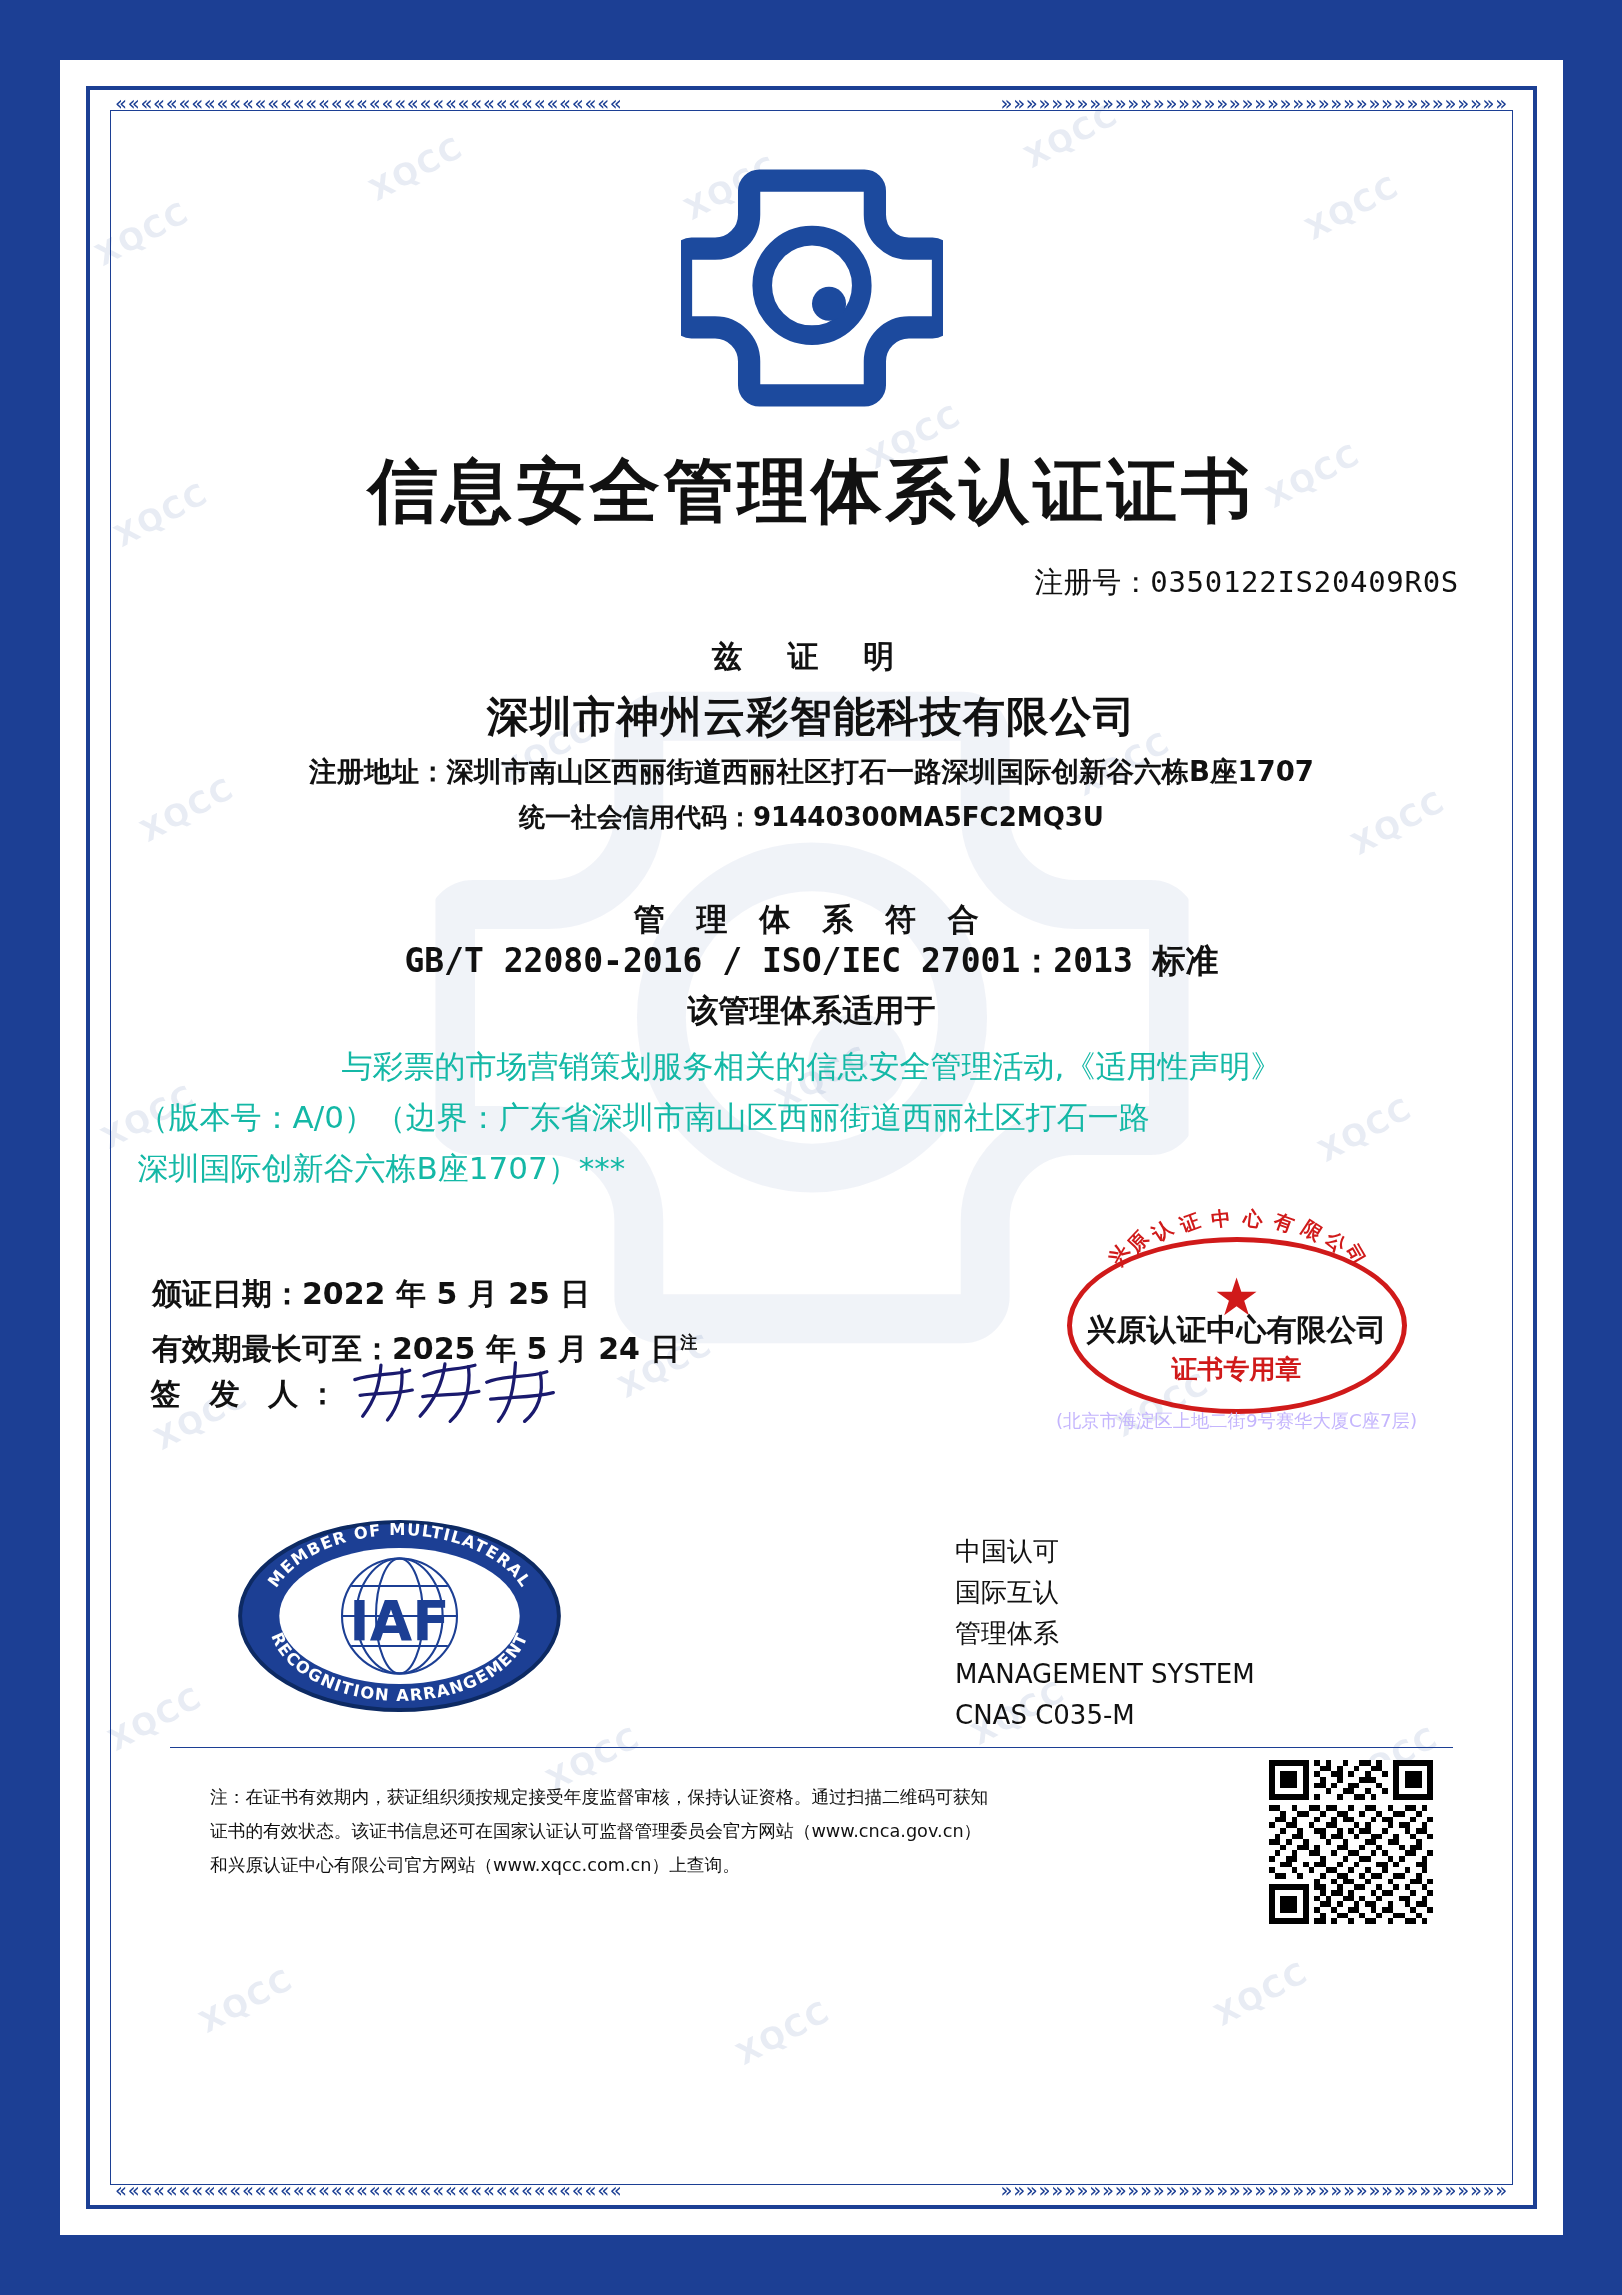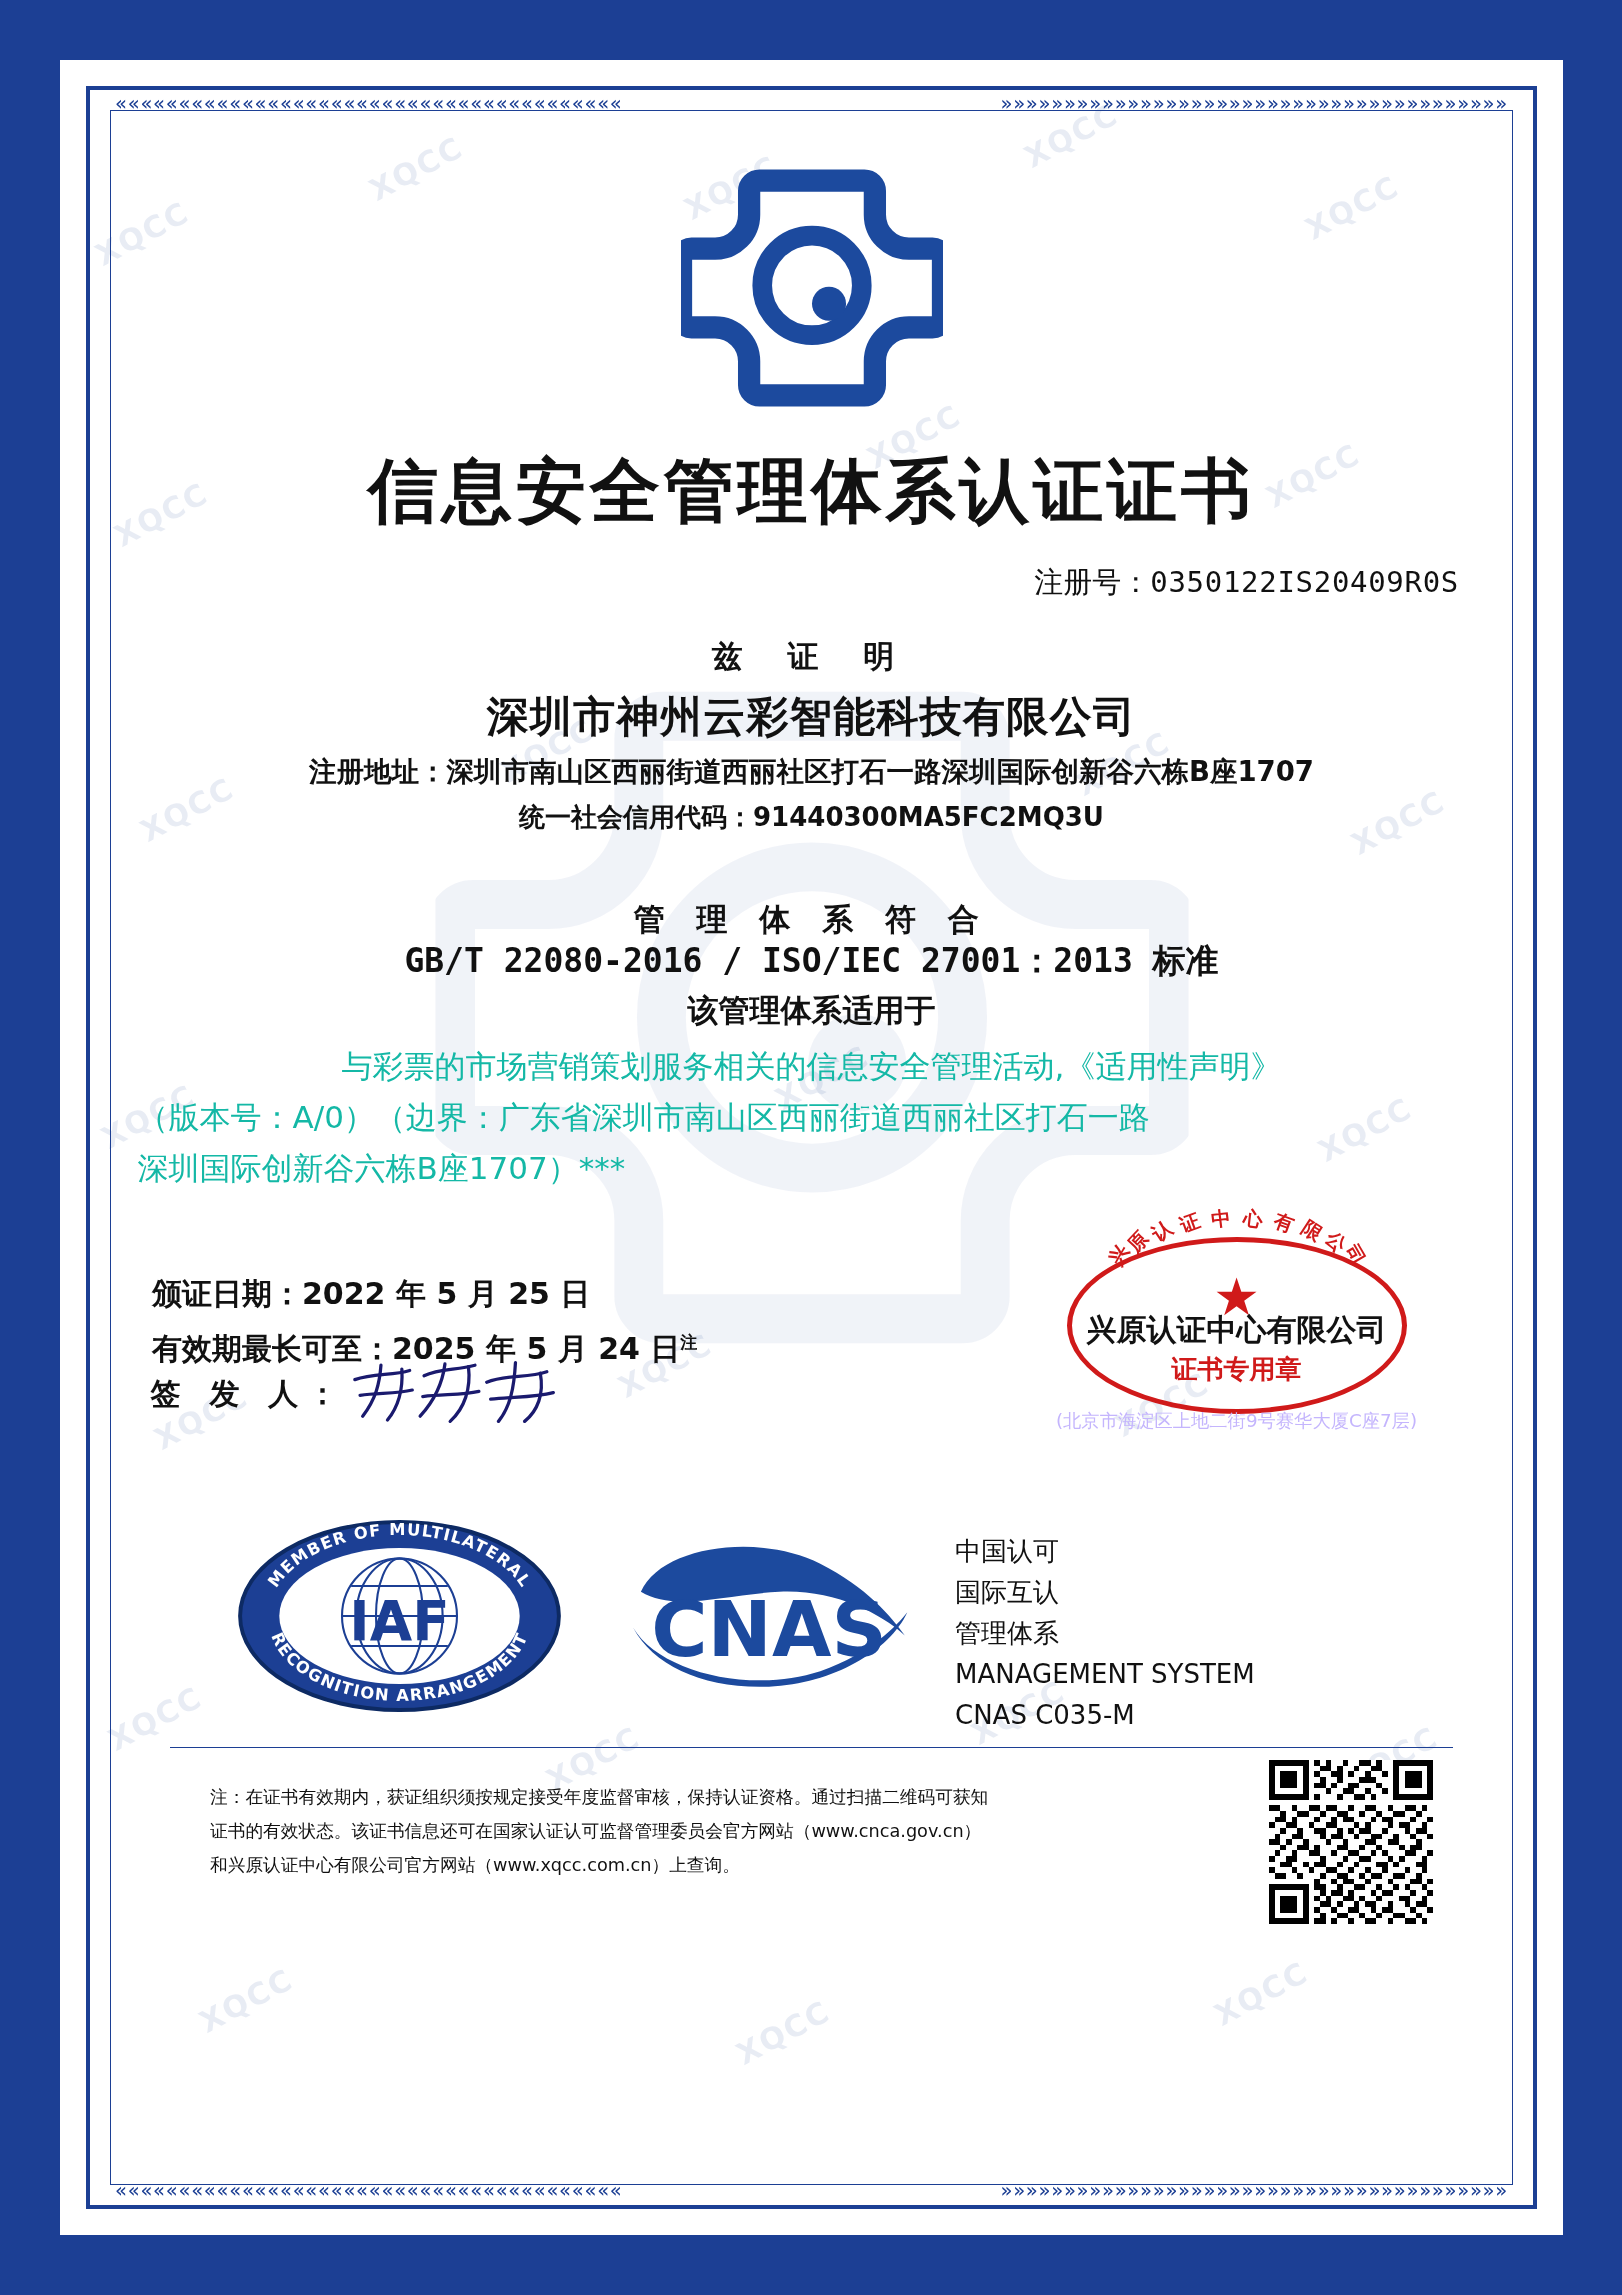--- a/index.html
+++ b/index.html
@@ -487,27 +487,20 @@
         <text font-family="DejaVu Sans, sans-serif" font-size="12.5" font-weight="bold" fill="#ffffff" letter-spacing="1">
           <textPath href="#iafTopArc" startOffset="50%" text-anchor="middle">MEMBER OF MULTILATERAL</textPath>
         </text>
         <path id="iafBotArc" d="M25 78 A100 62 0 0 0 225 78" fill="none"></path>
         <text font-family="DejaVu Sans, sans-serif" font-size="12.5" font-weight="bold" fill="#ffffff" letter-spacing="1">
           <textPath href="#iafBotArc" startOffset="50%" text-anchor="middle" dy="24">RECOGNITION ARRANGEMENT</textPath>
         </text>
       </svg>
     </div>
 
-    <div class="cnas">
-      <svg viewBox="0 0 240 128" width="308" height="164">
-        <path d="M20 42 C36 6, 112 -4, 160 20 C196 38, 216 62, 226 76 C206 58, 170 40, 128 42 C86 44, 46 58, 20 42 Z" fill="#1c4a9e"></path>
-        <path d="M14 70 C34 104, 104 122, 160 104 C200 90, 220 68, 228 58 C214 88, 170 114, 120 116 C70 118, 30 100, 14 70 Z" fill="#1c4a9e"></path>
-        <text x="120" y="92" text-anchor="middle" font-family="DejaVu Sans, sans-serif" font-size="60" font-weight="bold" fill="#1c4a9e">CNAS</text>
-      </svg>
-    </div>
 
     <div class="cnas-text">
       <div>中国认可</div>
       <div>国际互认</div>
       <div>管理体系</div>
       <div>MANAGEMENT SYSTEM</div>
       <div>CNAS C035-M</div>
     </div>
 
     <div class="hr-line"></div>

